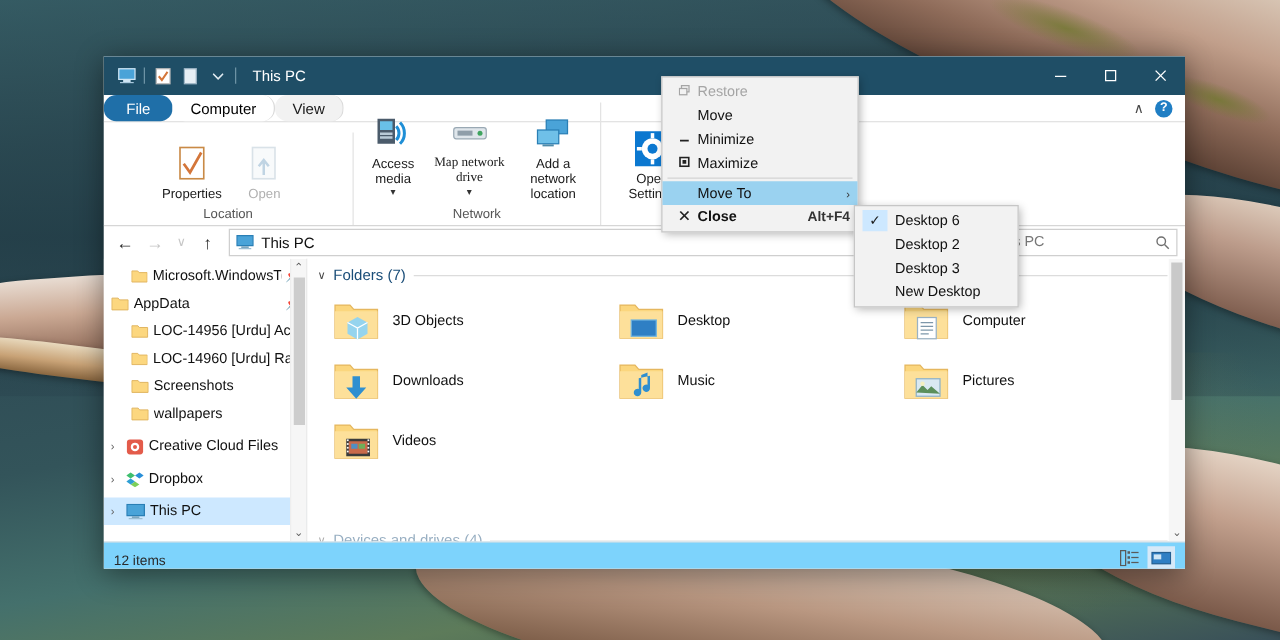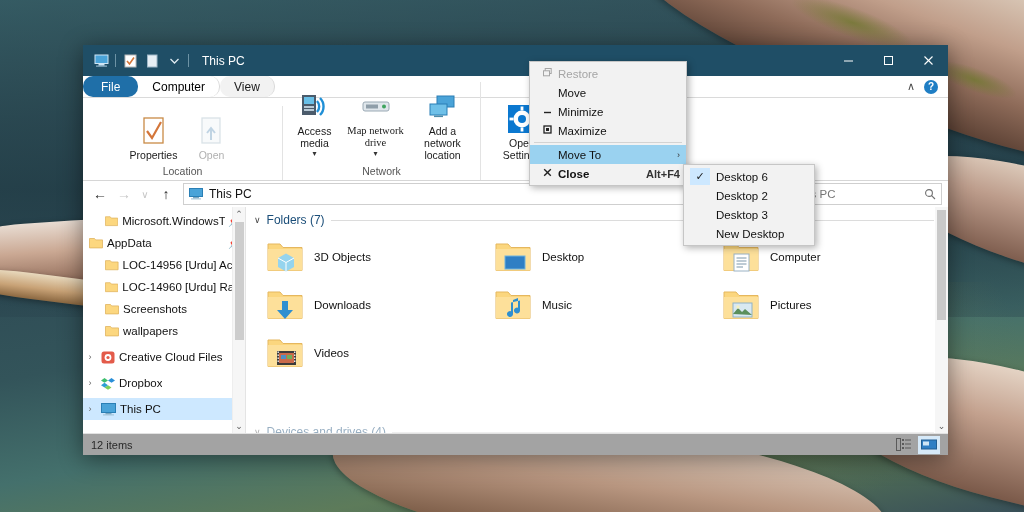--- a/index.html
+++ b/index.html
@@ -226,22 +226,22 @@
   .preview {
     width: 215px; border-left: 1px solid #e4e4e4; background: #fff;
     position: relative; flex: none;
   }
   .preview-text {
     text-align: center; font-size: 11.5px; color: #6a6a6a; padding-top: 36px;
   }
 
   
   .statusbar {
-    height: 22px; background: #a3a3a3; border-top: 1px solid #e2e2e2;
-    display: flex; align-items: center; padding: 0 8px; flex: none;
+    height: 22px; background: #7dd3fc; border-top: 1px solid #e2e2e2;
+    display: flex; align-items: flex-end; padding: 0 8px; flex: none;
     font-size: 11px; color: #2a2a2a;
   }
   .view-btns { margin-left: auto; display: flex; gap: 4px; align-items: center; }
   .vbtn { width: 22px; height: 18px; display: flex; align-items: center; justify-content: center; }
   .vbtn.active { background: #d6e9f8; }
 
   
   #system-menu {
     position: absolute; left: 529px; top: 61px; width: 158px;
     background: #f2f2f2; border: 1px solid #c6c6c6;

